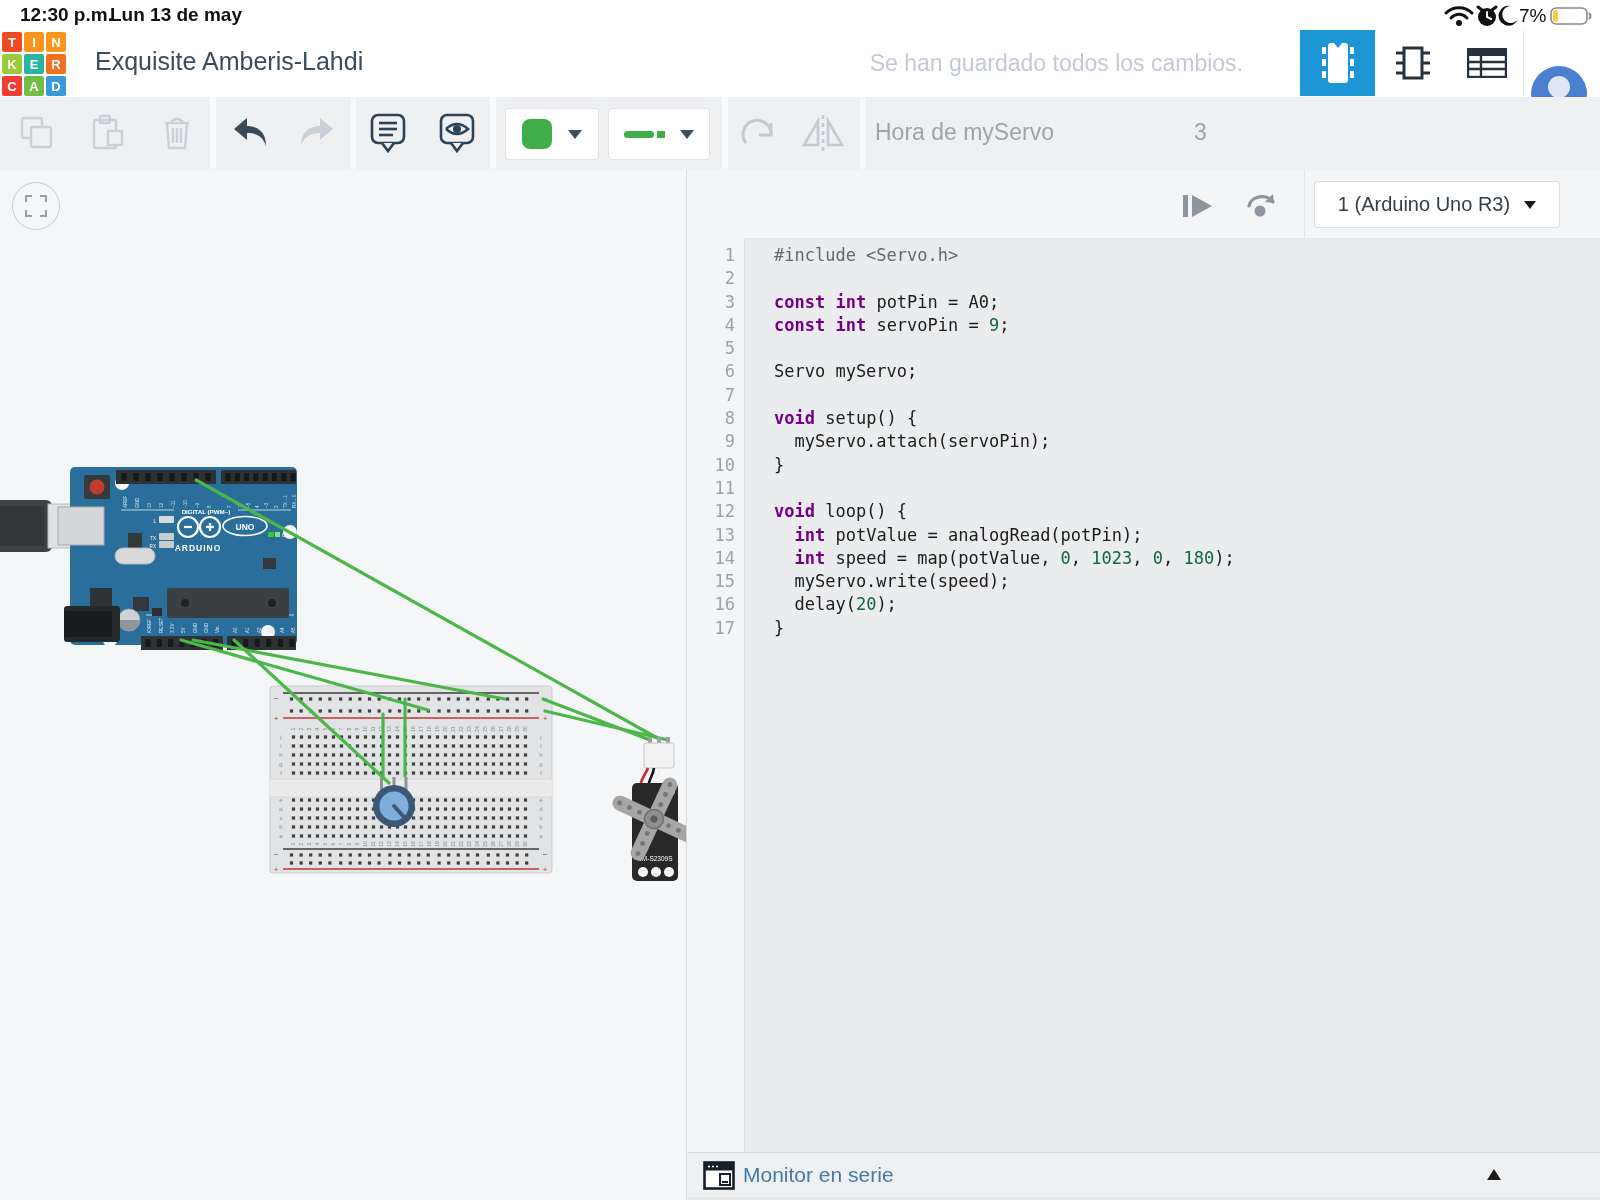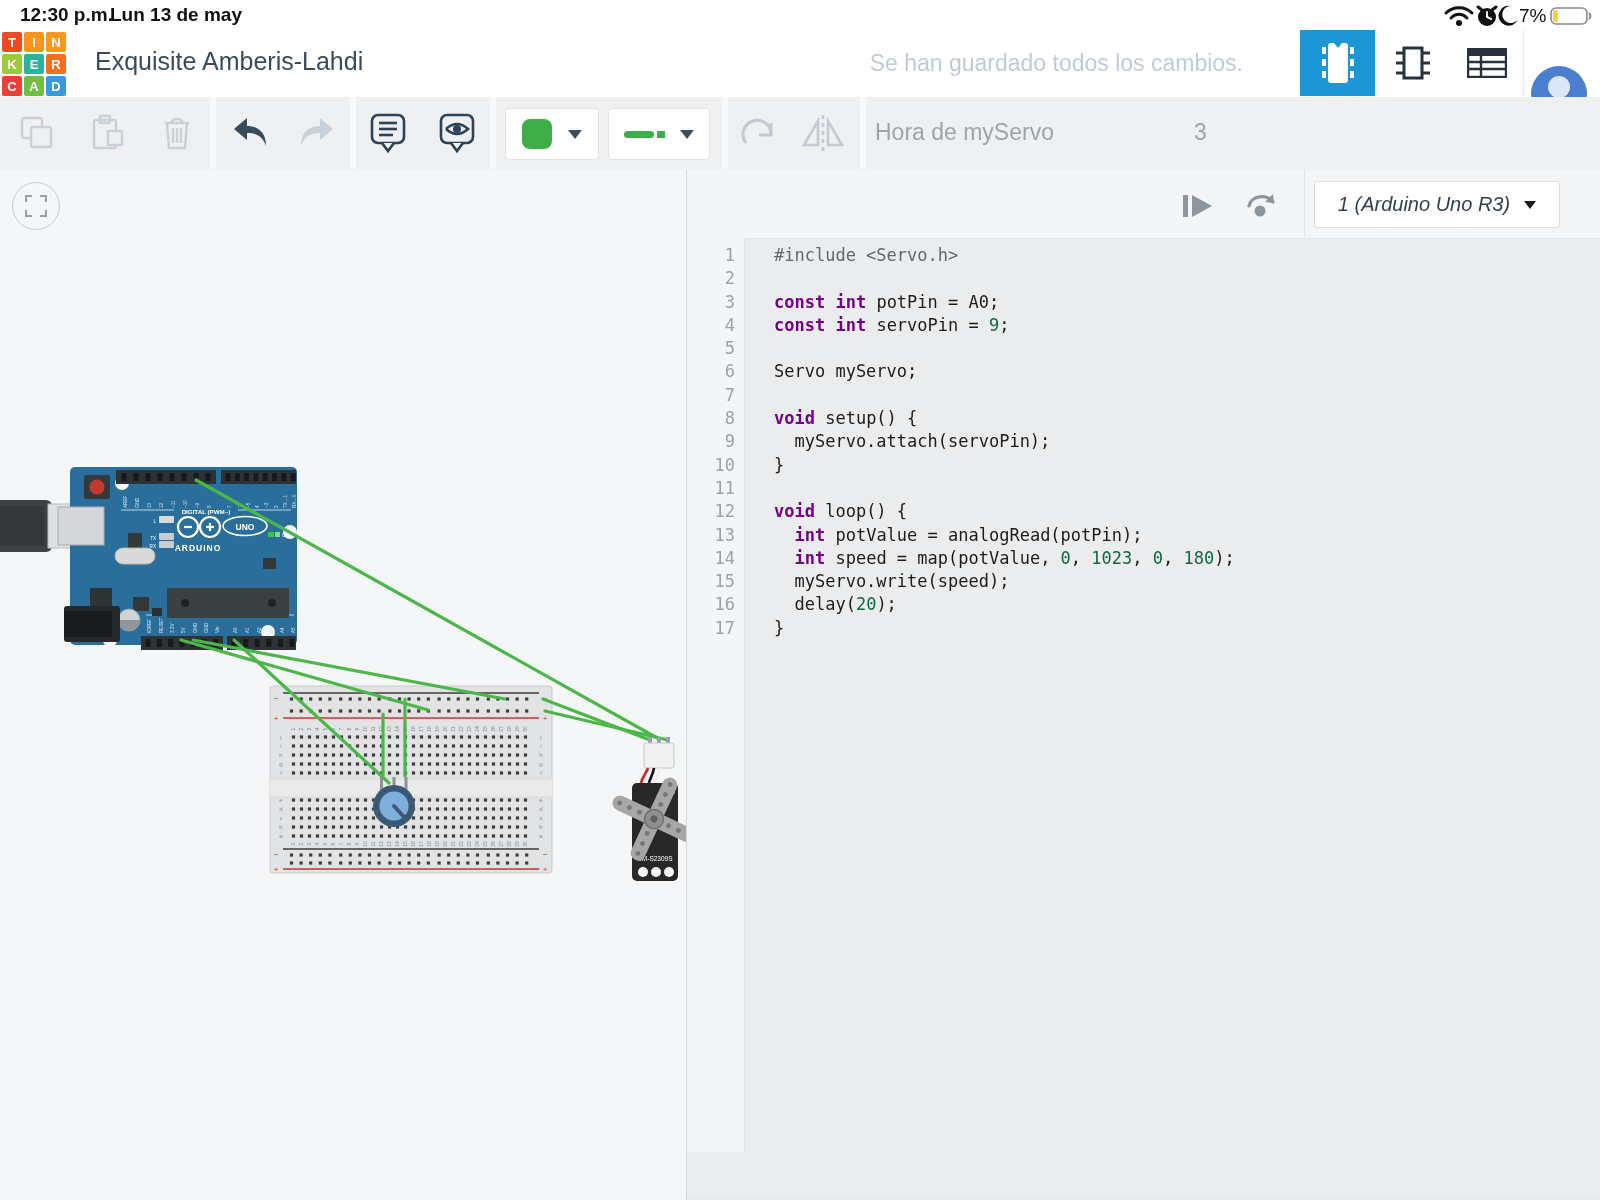--- a/index.html
+++ b/index.html
@@ -46,21 +46,21 @@
   .btn-send{left:1437px;width:160px;background:#fff;border:1px solid #d6dade;color:#39444e;box-sizing:border-box;}
 
   
   .canvas{left:0;top:170px;width:686px;height:1030px;background:#f5f6f7;}
   .fitbtn{left:12px;top:12px;width:46px;height:46px;border-radius:50%;border:1.5px solid #c9ced4;
           display:flex;align-items:center;justify-content:center;cursor:pointer;}
   .panel{left:686px;top:170px;width:914px;height:1030px;background:#eaecee;border-left:1px solid #d6d9db;box-sizing:border-box;}
   .panel-header{left:0;top:0;width:914px;height:68px;background:#f4f5f6;border-bottom:1px solid #e3e6e8;}
   .ph-sep{left:617px;top:0;width:1px;height:67px;background:#e3e6e8;}
   .board-dd{left:627px;top:11px;width:246px;height:47px;background:#fff;border:1px solid #d9dde0;border-radius:3px;
-            display:flex;align-items:center;justify-content:center;gap:14px;font-size:20px;color:#333f4a;cursor:pointer;box-sizing:border-box;font-style:italic;}
+            display:flex;align-items:center;justify-content:center;gap:14px;font-size:20px;color:#333f4a;cursor:pointer;box-sizing:border-box;}
   .dd-caret{width:0;height:0;border-left:6px solid transparent;border-right:6px solid transparent;border-top:8px solid #1c1c1c;}
 
   .gutter{left:0px;top:68px;width:58px;height:914px;background:#f4f5f7;border-right:1px solid #e0e3e6;
           box-sizing:border-box;font:17px "DejaVu Sans Mono",monospace;color:#9aa2ab;text-align:right;
           padding-top:6px;}
   .gutter div{height:23.3px;line-height:23.3px;padding-right:9px;}
   .codearea{left:71px;top:68px;width:840px;height:914px;font:17px "DejaVu Sans Mono",monospace;
             padding-top:6px;white-space:pre;color:#1c1c1c;margin-left:16px;}
   .codearea div{height:23.3px;line-height:23.3px;}
   .tk-m{color:#61696f;}
@@ -1042,16 +1042,31 @@
         <div>11</div>
         <div>12</div>
         <div>13</div>
         <div>14</div>
         <div>15</div>
         <div>16</div>
         <div>17</div>
       </div>
     <div class="abs codearea" id="codearea"><div><span class="tk-m">#include &lt;Servo.h&gt;</span></div><div>&nbsp;</div><div><span class="tk-k">const</span><span class="tk-p"> </span><span class="tk-k">int</span><span class="tk-p"> potPin = A0;</span></div><div><span class="tk-k">const</span><span class="tk-p"> </span><span class="tk-k">int</span><span class="tk-p"> servoPin = </span><span class="tk-n">9</span><span class="tk-p">;</span></div><div>&nbsp;</div><div><span class="tk-p">Servo myServo;</span></div><div>&nbsp;</div><div><span class="tk-k">void</span><span class="tk-p"> setup() {</span></div><div><span class="tk-p">  myServo.attach(servoPin);</span></div><div><span class="tk-p">}</span></div><div>&nbsp;</div><div><span class="tk-k">void</span><span class="tk-p"> loop() {</span></div><div><span class="tk-p">  </span><span class="tk-k">int</span><span class="tk-p"> potValue = analogRead(potPin);</span></div><div><span class="tk-p">  </span><span class="tk-k">int</span><span class="tk-p"> speed = map(potValue, </span><span class="tk-n">0</span><span class="tk-p">, </span><span class="tk-n">1023</span><span class="tk-p">, </span><span class="tk-n">0</span><span class="tk-p">, </span><span class="tk-n">180</span><span class="tk-p">);</span></div><div><span class="tk-p">  myServo.write(speed);</span></div><div><span class="tk-p">  delay(</span><span class="tk-n">20</span><span class="tk-p">);</span></div><div><span class="tk-p">}</span></div></div>
 
+    <div class="abs monitorbar">
+      <svg class="abs" style="left:16px;top:8px" width="32" height="29">
+        <rect x="1.5" y="1.5" width="29" height="26" fill="#fff" stroke="#16202b" stroke-width="2.6"></rect>
+        <rect x="1.5" y="1.5" width="29" height="8" fill="#16202b"></rect>
+        <circle cx="6" cy="5.5" r="1.1" fill="#fff"></circle>
+          <circle cx="10" cy="5.5" r="1.1" fill="#fff"></circle>
+          <circle cx="14" cy="5.5" r="1.1" fill="#fff"></circle>
+        <rect x="17" y="13" width="10" height="11" fill="none" stroke="#16202b" stroke-width="2"></rect>
+        <line x1="19" y1="21" x2="25" y2="21" stroke="#16202b" stroke-width="2"></line>
+      </svg>
+      <div class="abs mon-label">Monitor en serie</div>
+      <svg class="abs" style="left:798px;top:14px" width="18" height="14">
+        <path d="M2 13 L16 13 L9 2 Z" fill="#1c1c1c"></path>
+      </svg>
+    </div>
     <div class="abs bottomstrip"></div>
   </div>
 
 </div>
 
 </body></html>

